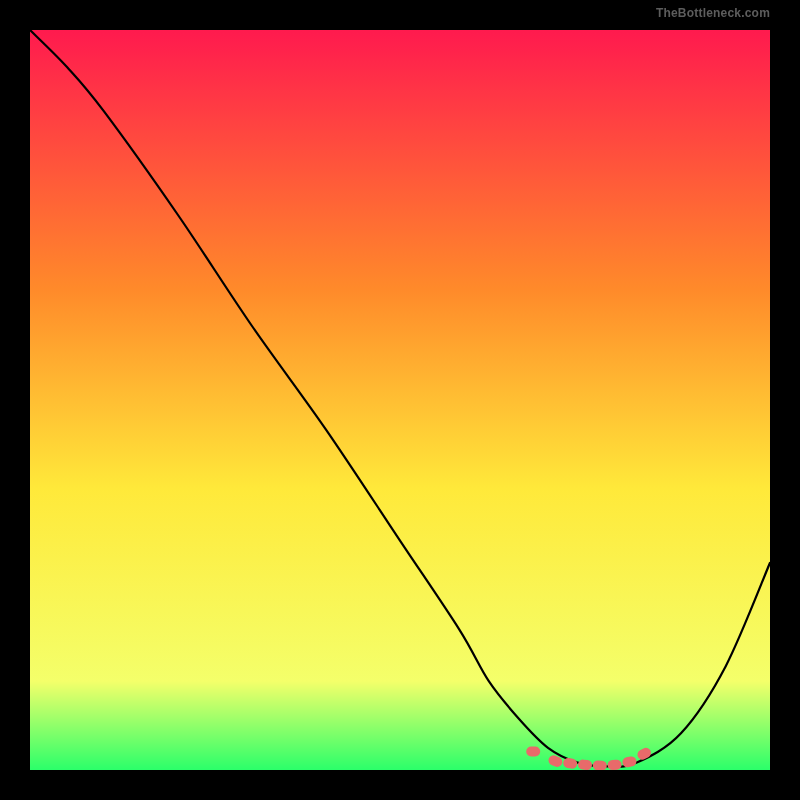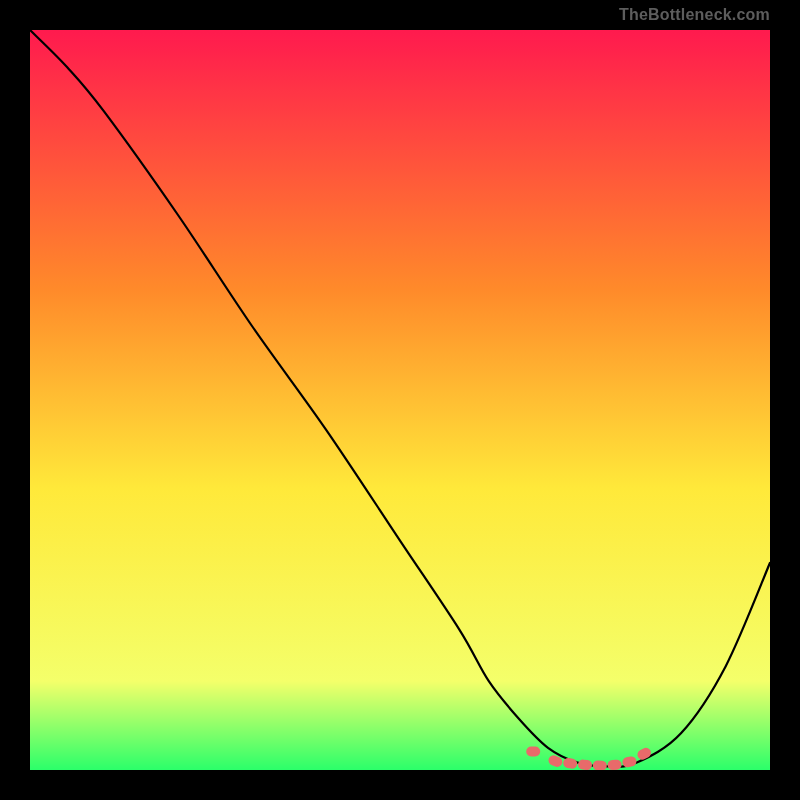--- a/index.html
+++ b/index.html
@@ -29,21 +29,21 @@
   }
   .overlay {
     position: absolute;
     inset: 0;
   }
   .watermark {
     position: absolute;
     top: 6px;
     right: 30px;
     font-family: Arial, Helvetica, sans-serif;
-    font-size: 16px;
+    font-size: 12px;
     font-weight: 600;
     color: #5d5d5d;
     letter-spacing: 0.2px;
   }
 </style>
 </head>
 <body>
 
 <div class="frame">
 

